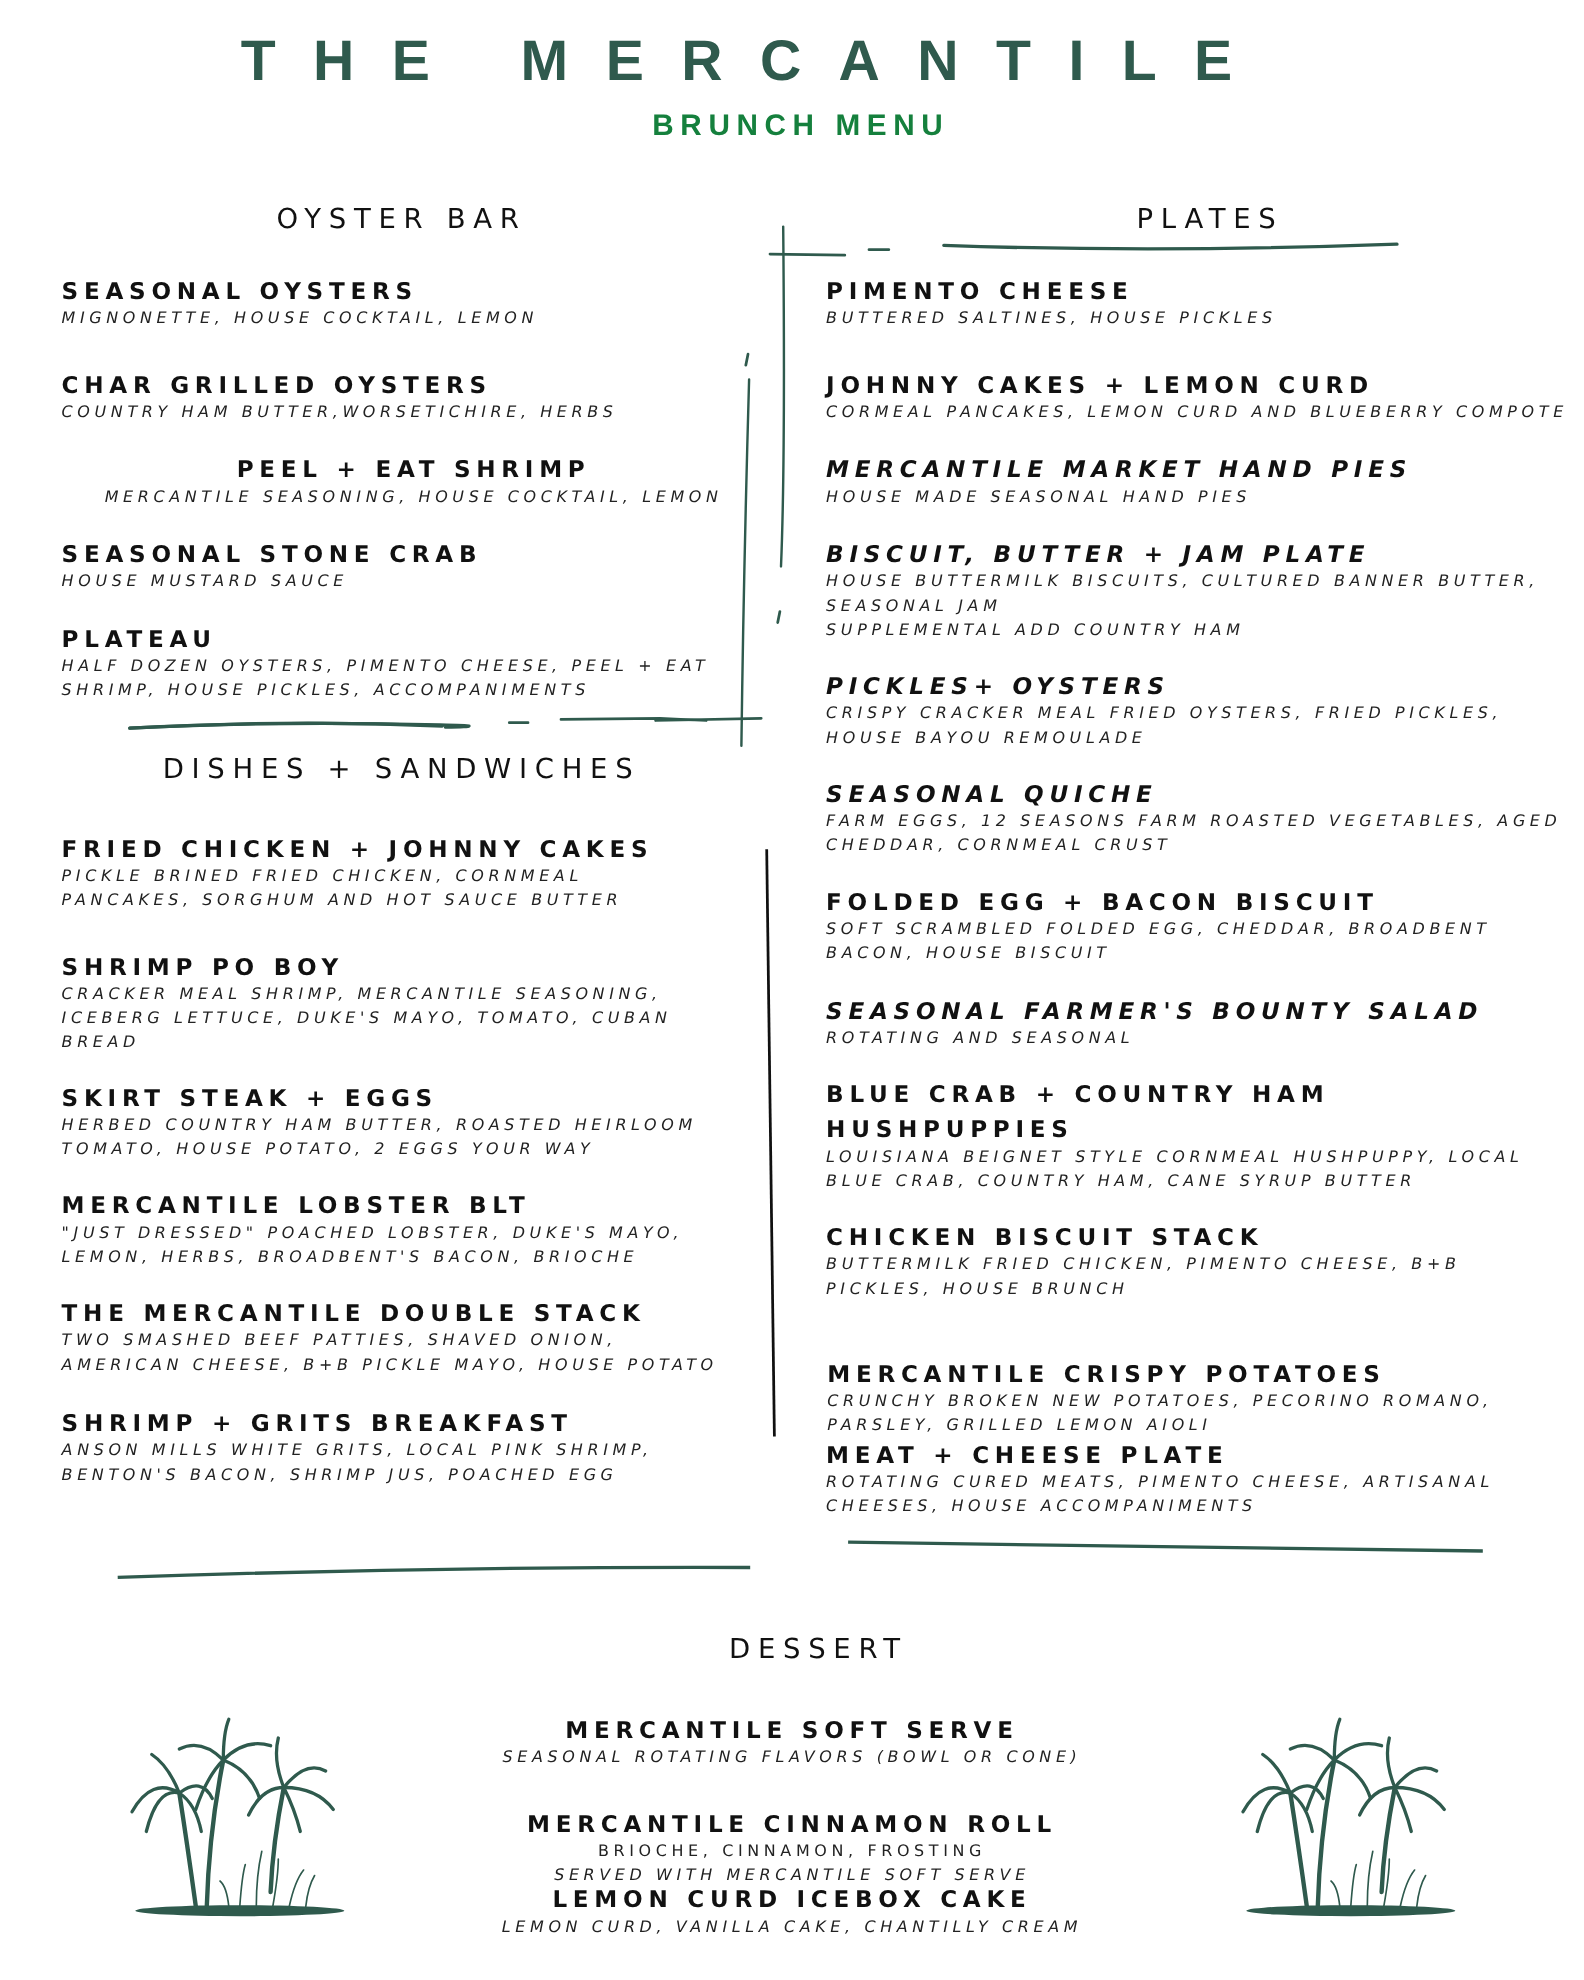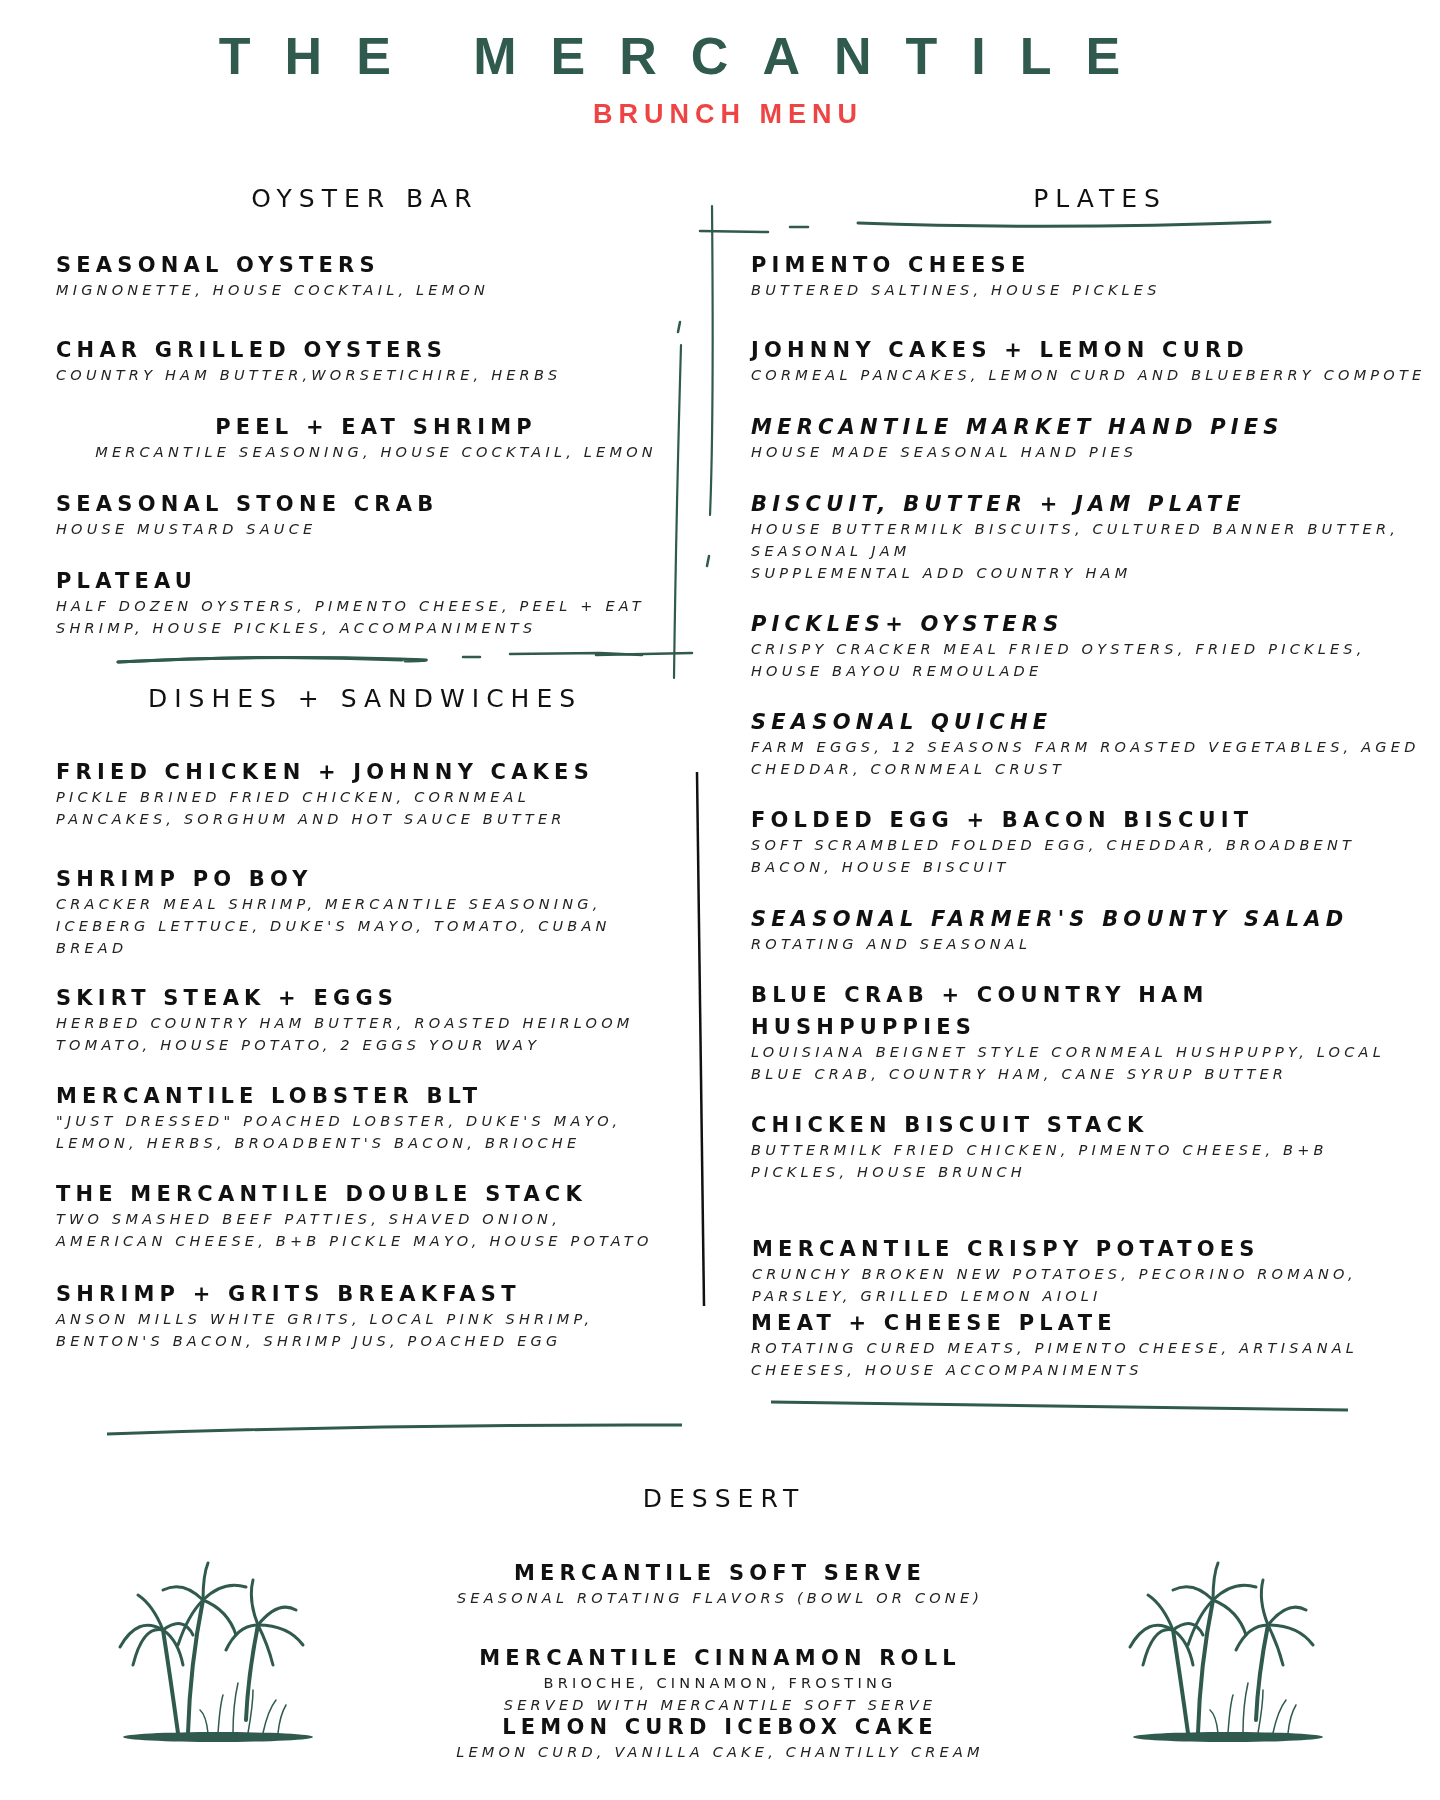--- a/index.html
+++ b/index.html
@@ -5,21 +5,21 @@
   html, body { margin: 0; padding: 0; background: #ffffff; }
   body { width: 1440px; height: 1800px; position: relative; overflow: hidden;
          font-family: "DejaVu Sans", sans-serif; color: #111; }
   .abs { position: absolute; }
   .title { left: 0; width: 1359px; top: 26px; text-align: center;
            font-family: "Liberation Sans", sans-serif; font-weight: bold;
            font-size: 52px; letter-spacing: 34px; color: #2f5a4d; line-height: 60px;
            padding-left: 14px; box-sizing: border-box; }
   .subtitle { left: 0; width: 1440px; top: 98px; text-align: center;
               font-family: "Liberation Sans", sans-serif; font-weight: bold;
-              font-size: 27px; letter-spacing: 6px; color: #ef4444; line-height: 32px;
+              font-size: 27px; letter-spacing: 6px; color: #15803d; line-height: 32px;
               padding-left: 16px; box-sizing: border-box; }
   .section-head { font-family: "DejaVu Sans", sans-serif; font-weight: normal;
                   font-size: 25px; letter-spacing: 7px; line-height: 30px; color: #111;
                   text-align: center; white-space: nowrap; }
   .item { width: 640px; }
   .item-name { font-family: "DejaVu Sans", sans-serif; font-weight: bold; font-size: 21px;
                letter-spacing: 5.2px; line-height: 26px; color: #111; white-space: nowrap; }
   .item-name.it { font-style: italic; }
   .item-desc { font-family: "DejaVu Sans", sans-serif; font-style: italic; font-size: 14.5px;
                letter-spacing: 4.2px; line-height: 22px; color: #222; margin-top: 1px; }
@@ -219,21 +219,21 @@
   </div>
 </div>
 <div class="abs item" style="left:751px; top:1310px;">
   <div class="item-name">MEAT + CHEESE PLATE</div>
   <div class="item-desc">
     <span class="desc-line">ROTATING CURED MEATS, PIMENTO CHEESE, ARTISANAL</span>
     <span class="desc-line">CHEESES, HOUSE ACCOMPANIMENTS</span>
   </div>
 </div>
 
-<div class="abs section-head" style="left:524px; width:400px; top:1484px;">DESSERT</div>
+<div class="abs section-head" style="left:544px; width:400px; top:1484px;">DESSERT</div>
 
 <div class="abs center" style="left:370px; width:700px; top:1560px;">
   <div class="item-name">MERCANTILE SOFT SERVE</div>
   <div class="item-desc">
       <span class="desc-line">SEASONAL ROTATING FLAVORS (BOWL OR CONE)</span>
     </div>
 </div>
 <div class="abs center" style="left:370px; width:700px; top:1645px;">
   <div class="item-name">MERCANTILE CINNAMON ROLL</div>
   <div class="item-desc">

